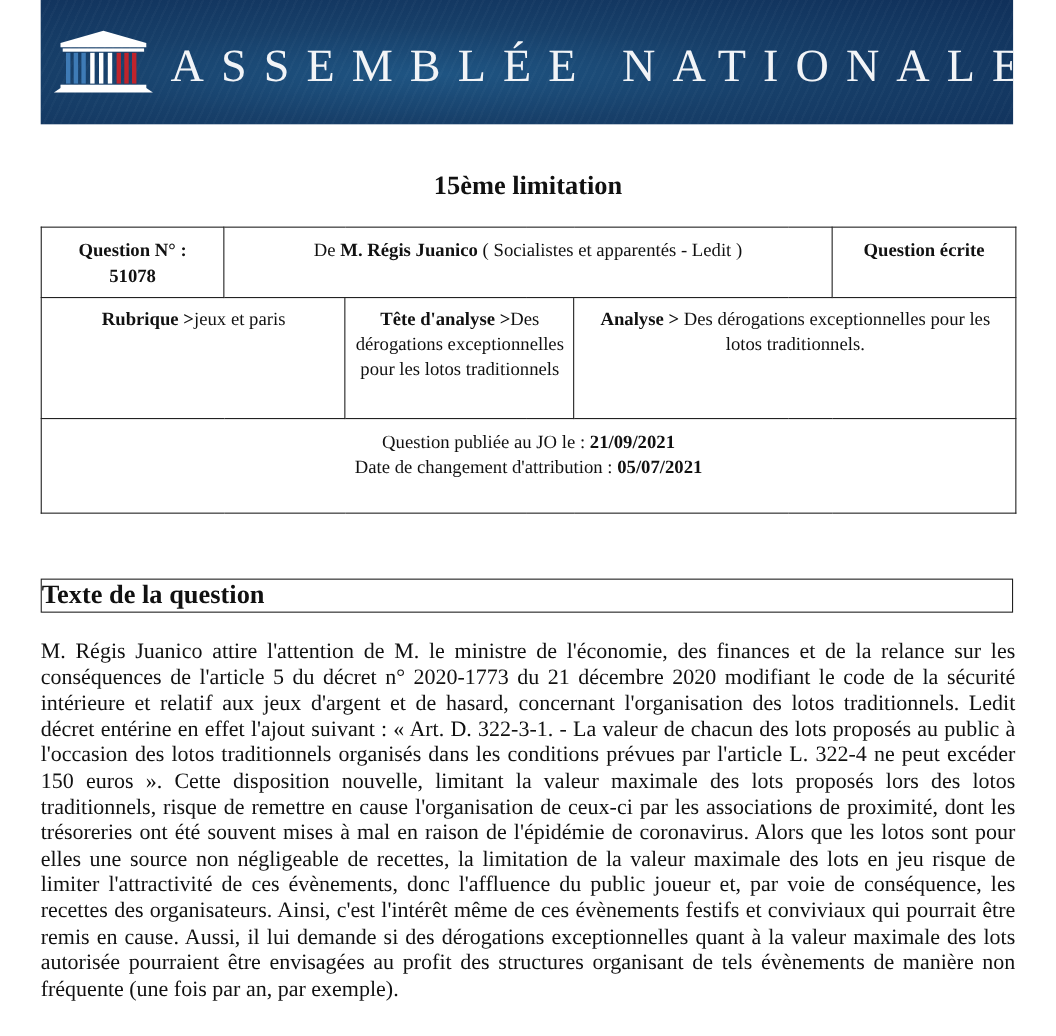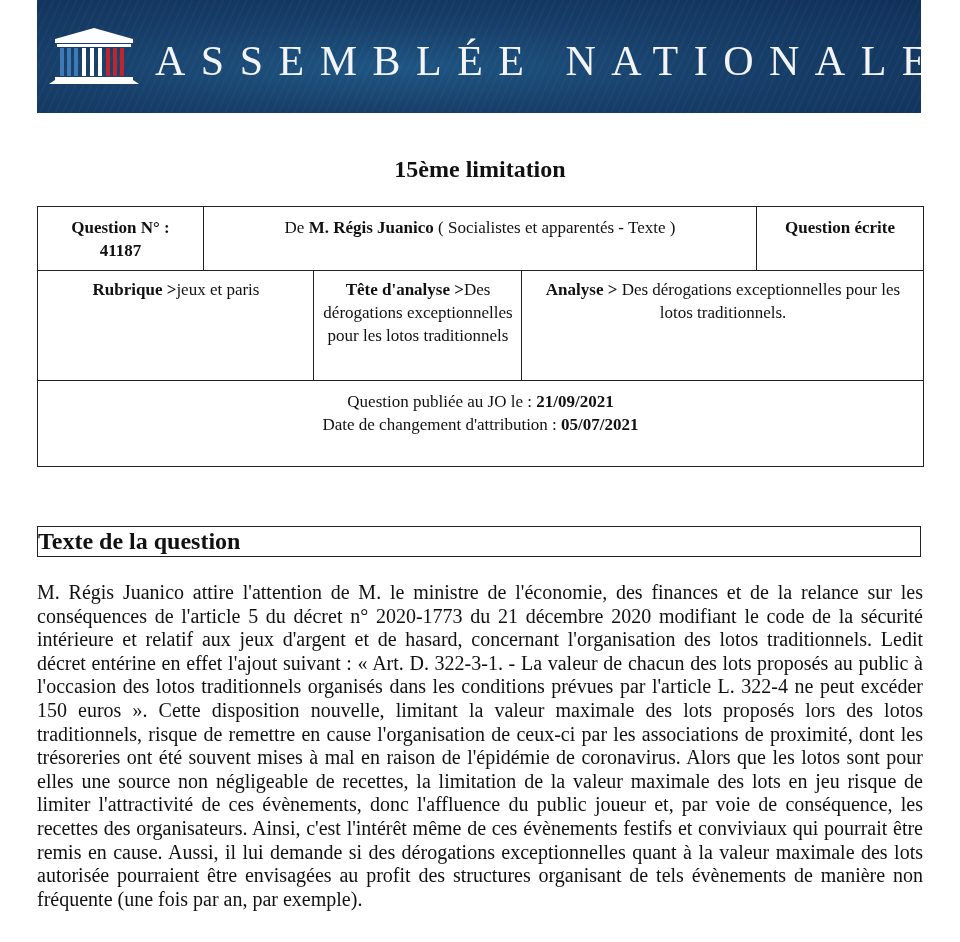--- a/index.html
+++ b/index.html
@@ -85,26 +85,26 @@
       <col style="width:165px">
       <col style="width:43px">
       <col style="width:195px">
       <col style="width:40px">
       <col style="width:167px">
   </colgroup>
   <tbody>
       <tr>
     <td class="c b pad1">
       <span>Question N° :</span><br>
-      <span>41187</span>
+      <span>51078</span>
     </td>
     <td class="c pad1" colspan="5">
       <span>De</span>
       <span class="b">M. Régis Juanico</span>
-      <span>( Socialistes et apparentés - Texte )</span>
+      <span>( Socialistes et apparentés - Ledit )</span>
     </td>
     <td class="c b pad1">Question écrite</td>
   </tr>
   <tr>
     <td class="pad3" colspan="2">
       <span class="b">Rubrique &gt;</span><span>jeux et paris</span>
     </td>
     <td class="pad3" colspan="2">
       <span class="b">Tête d'analyse &gt;</span><span>Des dérogations exceptionnelles pour les lotos traditionnels</span>
     </td>

